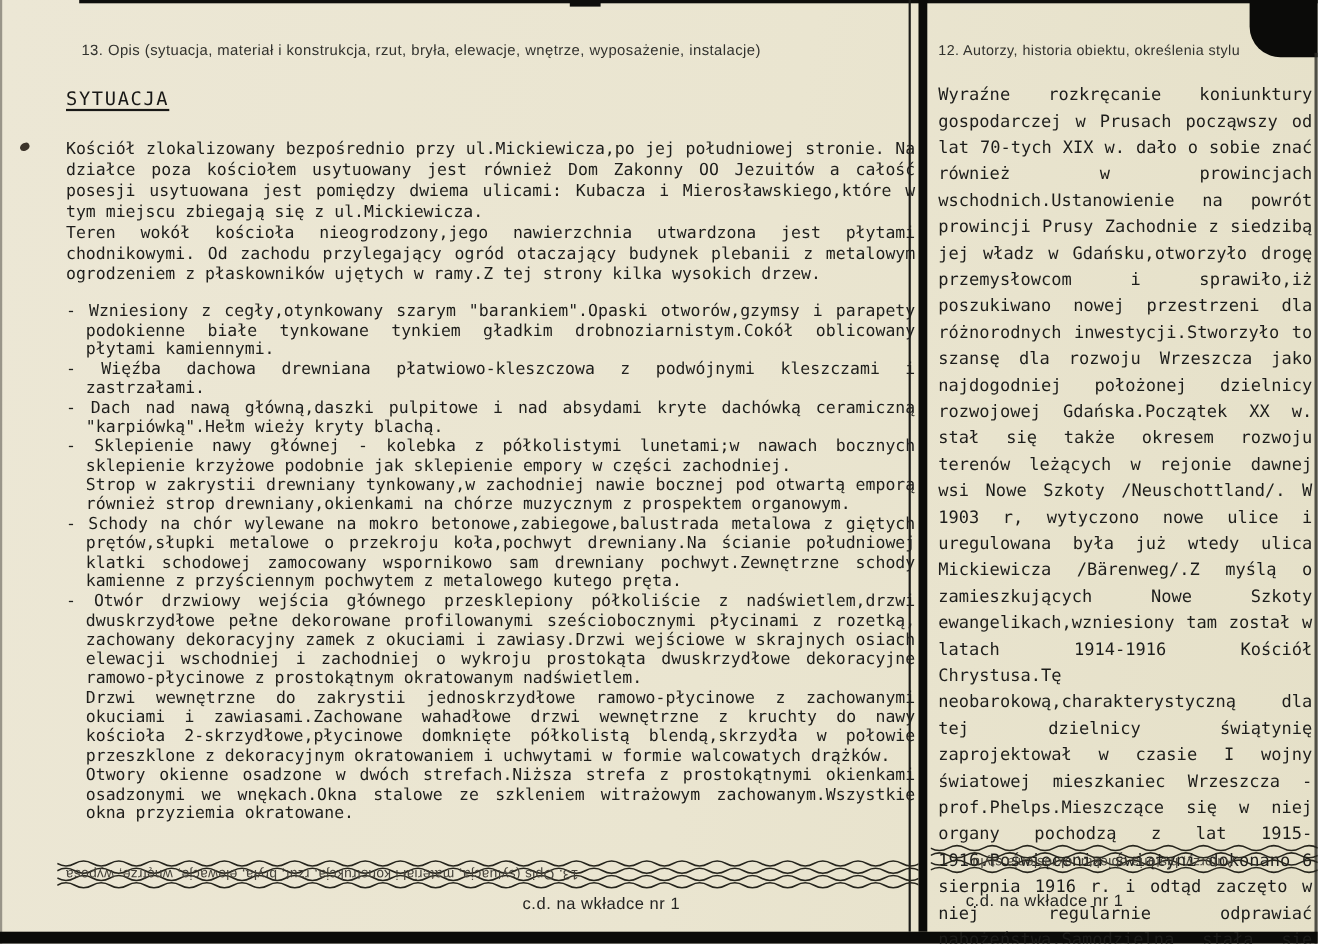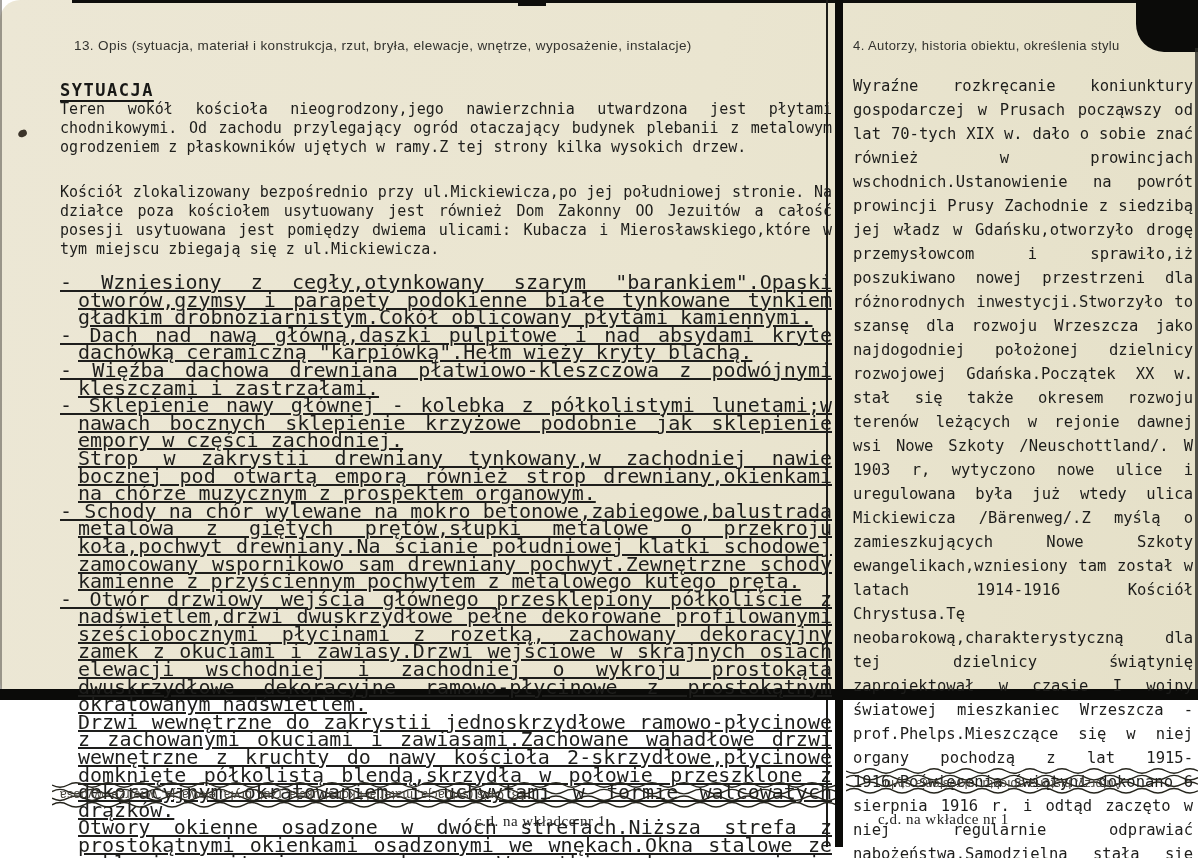--- a/index.html
+++ b/index.html
@@ -1,23 +1,22 @@
 <!DOCTYPE html>
 <html lang="pl"><head>
 <meta charset="utf-8">
 <style>
   html,body { margin:0; padding:0; }
   body { width:1198px; height:858px; overflow:hidden; }
 
   .page {
-    position:relative; width:1198px; height:700px;
+    position:relative; width:1198px; height:858px;
     background:linear-gradient(100deg,#ece7d5 0%, #eae5d0 55%, #e5e0c8 100%);
     font-family:"DejaVu Sans Mono", monospace;
     color:#1f1f1d;
-    border-radius:20px;
   }
 
   
   .top-bar    { position:absolute; left:72px; right:0; top:0; height:3px; background:#0e0e0c; }
   .top-dash   { position:absolute; left:518px; top:0; width:28px; height:6px; background:#0e0e0c; }
   .corner-blob{ position:absolute; left:1136px; top:0; width:62px; height:52px; background:#0b0b09; border-bottom-left-radius:28px; }
   .left-edge  { position:absolute; left:0; top:0; width:2px; height:100%; background:#56524a; opacity:.55; }
   .right-edge { position:absolute; right:0; top:48px; width:3px; bottom:0; background:#2b2b26; opacity:.8; }
   .bottom-bar { position:absolute; left:0; bottom:0; width:100%; height:11px; background:#0b0b09; }
   .divider-line { position:absolute; left:826px; top:0; width:2px; height:847px; background:#1c1c19; }
@@ -31,38 +30,38 @@
 
   .form-label {
     font-family:"Liberation Sans", sans-serif;
     font-size:13.5px; letter-spacing:.4px; color:#32322e;
   }
   .col-left  .form-label { margin-top:38px; padding-left:14px; }
   .col-right .form-label { margin-top:38px; font-size:13px; }
 
   .section-heading {
     display:inline-block;
-    font-weight:bold; font-size:17px; letter-spacing:1.5px;
+    font-weight:normal; font-size:17px; letter-spacing:1.5px;
     white-space:pre-wrap;
     text-decoration:underline; text-underline-offset:4px; text-decoration-thickness:2px;
     color:#181816;
   }
   .h-sytuacja  { margin-top:27px; }
   .h-material  { margin-top:15px; }
 
   .body-text {
     font-size:15px; line-height:19px; text-align:justify;
     color:#1e1e1c; margin:0;
   }
   .first-para { margin-top:26px; }
 
   .m-list { margin-top:15px; }
   .m-item {
-    font-size:20px; line-height:17.6px; text-align:justify;
-    margin:0; padding-left:18px; text-indent:-18px; color:#1e1e1c;text-decoration:underline;
+    font-size:15px; line-height:17.6px; text-align:justify;
+    margin:0; padding-left:18px; text-indent:-18px; color:#1e1e1c;
   }
   .m-item.cont { text-indent:0; }
 
   .right-para {
     margin-top:21px;
     font-size:15.5px; line-height:24px; text-align:justify;
     color:#1d1d1b;
   }
 
   
@@ -75,21 +74,21 @@
     transform:rotate(180deg);
     text-align:center; white-space:nowrap; overflow:hidden;
   }
   .band-left  { left:52px;  top:781px; width:783px; height:30px; }
   .band-right { left:846px; top:767px; width:352px; height:32px; }
   .band-left  .bleed { left:8px;  top:7px;  width:466px; }
   .band-right .bleed { left:22px; top:10px; width:270px; }
 
   .footer-note {
     position:absolute; font-size:15px; letter-spacing:.5px; color:#242422;
-    font-family:Liberation Serif, serif;
+    font-family:Liberation Sans, sans-serif;
   }
   .footer-left  { left:475px; top:813px; }
   .footer-right { left:878px; top:811px; }
 </style>
 </head>
 <body>
 
 <div class="page">
 
   <div class="top-bar"></div>
@@ -102,39 +101,39 @@
   <div class="bottom-bar"></div>
   <div class="ink-speck"></div>
 
   <div class="col-left">
     <div class="form-label">13. Opis (sytuacja, materiał i konstrukcja, rzut, bryła, elewacje, wnętrze, wyposażenie, instalacje)</div>
 
     <div>
       <span class="section-heading h-sytuacja">SYTUACJA</span>
     </div>
 
+    <p class="body-text first-para">Kościół zlokalizowany bezpośrednio przy ul.Mickiewicza,po jej południowej stronie. Na działce poza kościołem usytuowany jest również Dom Zakonny OO Jezuitów a całość posesji usytuowana jest pomiędzy dwiema ulicami: Kubacza i Mierosławskiego,które w tym miejscu zbiegają się z ul.Mickiewicza.</p>
     <p class="body-text">Teren wokół kościoła nieogrodzony,jego nawierzchnia utwardzona jest płytami chodnikowymi. Od zachodu przylegający ogród otaczający budynek plebanii z metalowym ogrodzeniem z płaskowników ujętych w ramy.Z tej strony kilka wysokich drzew.</p>
-    <p class="body-text first-para">Kościół zlokalizowany bezpośrednio przy ul.Mickiewicza,po jej południowej stronie. Na działce poza kościołem usytuowany jest również Dom Zakonny OO Jezuitów a całość posesji usytuowana jest pomiędzy dwiema ulicami: Kubacza i Mierosławskiego,które w tym miejscu zbiegają się z ul.Mickiewicza.</p>
 
 
     <div class="m-list">
       <p class="m-item">- Wzniesiony z cegły,otynkowany szarym "barankiem".Opaski otworów,gzymsy i parapety podokienne białe tynkowane tynkiem gładkim drobnoziarnistym.Cokół oblicowany płytami kamiennymi.</p>
+      <p class="m-item">- Więźba dachowa drewniana płatwiowo-kleszczowa z podwójnymi kleszczami i zastrzałami.</p>
       <p class="m-item">- Dach nad nawą główną,daszki pulpitowe i nad absydami kryte dachówką ceramiczną "karpiówką".Hełm wieży kryty blachą.</p>
-      <p class="m-item">- Więźba dachowa drewniana płatwiowo-kleszczowa z podwójnymi kleszczami i zastrzałami.</p>
       <p class="m-item">- Sklepienie nawy głównej - kolebka z półkolistymi lunetami;w nawach bocznych sklepienie krzyżowe podobnie jak sklepienie empory w części zachodniej.</p>
       <p class="m-item cont">Strop w zakrystii drewniany tynkowany,w zachodniej nawie bocznej pod otwartą emporą również strop drewniany,okienkami na chórze muzycznym z prospektem organowym.</p>
       <p class="m-item">- Schody na chór wylewane na mokro betonowe,zabiegowe,balustrada metalowa z giętych prętów,słupki metalowe o przekroju koła,pochwyt drewniany.Na ścianie południowej klatki schodowej zamocowany wspornikowo sam drewniany pochwyt.Zewnętrzne schody kamienne z przyściennym pochwytem z metalowego kutego pręta.</p>
       <p class="m-item">- Otwór drzwiowy wejścia głównego przesklepiony półkoliście z nadświetlem,drzwi dwuskrzydłowe pełne dekorowane profilowanymi sześciobocznymi płycinami z rozetką, zachowany dekoracyjny zamek z okuciami i zawiasy.Drzwi wejściowe w skrajnych osiach elewacji wschodniej i zachodniej o wykroju prostokąta dwuskrzydłowe dekoracyjne ramowo-płycinowe z prostokątnym okratowanym nadświetlem.</p>
       <p class="m-item cont">Drzwi wewnętrzne do zakrystii jednoskrzydłowe ramowo-płycinowe z zachowanymi okuciami i zawiasami.Zachowane wahadłowe drzwi wewnętrzne z kruchty do nawy kościoła 2-skrzydłowe,płycinowe domknięte półkolistą blendą,skrzydła w połowie przeszklone z dekoracyjnym okratowaniem i uchwytami w formie walcowatych drążków.</p>
       <p class="m-item cont">Otwory okienne osadzone w dwóch strefach.Niższa strefa z prostokątnymi okienkami osadzonymi we wnękach.Okna stalowe ze szkleniem witrażowym zachowanym.Wszystkie okna przyziemia okratowane.</p>
     </div>
   </div>
 
   <div class="col-right">
-    <div class="form-label">4. Autorzy, historia obiektu, określenia stylu</div>
+    <div class="form-label">12. Autorzy, historia obiektu, określenia stylu</div>
     <p class="right-para">Wyraźne rozkręcanie koniunktury gospodarczej w Prusach począwszy od lat 70-tych XIX w. dało o sobie znać również w prowincjach wschodnich.Ustanowienie na powrót prowincji Prusy Zachodnie z siedzibą jej władz w Gdańsku,otworzyło drogę przemysłowcom i sprawiło,iż poszukiwano nowej przestrzeni dla różnorodnych inwestycji.Stworzyło to szansę dla rozwoju Wrzeszcza jako najdogodniej położonej dzielnicy rozwojowej Gdańska.Początek XX w. stał się także okresem rozwoju terenów leżących w rejonie dawnej wsi Nowe Szkoty /Neuschottland/. W 1903 r, wytyczono nowe ulice i uregulowana była już wtedy ulica Mickiewicza /Bärenweg/.Z myślą o zamieszkujących Nowe Szkoty ewangelikach,wzniesiony tam został w latach 1914-1916 Kościół Chrystusa.Tę neobarokową,charakterystyczną dla tej dzielnicy świątynię zaprojektował w czasie I wojny światowej mieszkaniec Wrzeszcza - prof.Phelps.Mieszczące się w niej organy pochodzą z lat 1915-1916.Poświęcenia świątyni dokonano 6 sierpnia 1916 r. i odtąd zaczęto w niej regularnie odprawiać nabożeństwa.Samodzielną stała się "parafia Chrystusowa" po wydzieleniu tej części Wrzeszcza z "parafii Lutra" /obecnie kościół garnizonowy św.Piotra i Pawła przy ul.Sobótki we Wrzeszczu/ w roku 1917.Tutejsza gmina ewangelicka wydawała przed II wojną światową własny</p>
   </div>
 
   <div class="band band-left">
     <svg class="squiggle" width="783" height="30">
         <path d="M0 4 q8 4.5 16 0 q8 -4.5 16 0 q8 4.5 16 0 q8 -4.5 16 0 q8 4.5 16 0 q8 -4.5 16 0 q8 4.5 16 0 q8 -4.5 16 0 q8 4.5 16 0 q8 -4.5 16 0 q8 4.5 16 0 q8 -4.5 16 0 q8 4.5 16 0 q8 -4.5 16 0 q8 4.5 16 0 q8 -4.5 16 0 q8 4.5 16 0 q8 -4.5 16 0 q8 4.5 16 0 q8 -4.5 16 0 q8 4.5 16 0 q8 -4.5 16 0 q8 4.5 16 0 q8 -4.5 16 0 q8 4.5 16 0 q8 -4.5 16 0 q8 4.5 16 0 q8 -4.5 16 0 q8 4.5 16 0 q8 -4.5 16 0 q8 4.5 16 0 q8 -4.5 16 0 q8 4.5 16 0 q8 -4.5 16 0 q8 4.5 16 0 q8 -4.5 16 0 q8 4.5 16 0 q8 -4.5 16 0 q8 4.5 16 0 q8 -4.5 16 0 q8 4.5 16 0 q8 -4.5 16 0 q8 4.5 16 0 q8 -4.5 16 0 q8 4.5 16 0 q8 -4.5 16 0 q8 4.5 16 0 q8 -4.5 16 0 q8 4.5 16 0" fill="none" stroke="#26251d" stroke-width="1.4"></path>
         <path d="M0 10.6 q8 -4.5 16 0 q8 4.5 16 0 q8 -4.5 16 0 q8 4.5 16 0 q8 -4.5 16 0 q8 4.5 16 0 q8 -4.5 16 0 q8 4.5 16 0 q8 -4.5 16 0 q8 4.5 16 0 q8 -4.5 16 0 q8 4.5 16 0 q8 -4.5 16 0 q8 4.5 16 0 q8 -4.5 16 0 q8 4.5 16 0 q8 -4.5 16 0 q8 4.5 16 0 q8 -4.5 16 0 q8 4.5 16 0 q8 -4.5 16 0 q8 4.5 16 0 q8 -4.5 16 0 q8 4.5 16 0 q8 -4.5 16 0 q8 4.5 16 0 q8 -4.5 16 0 q8 4.5 16 0 q8 -4.5 16 0 q8 4.5 16 0 q8 -4.5 16 0 q8 4.5 16 0 q8 -4.5 16 0 q8 4.5 16 0 q8 -4.5 16 0 q8 4.5 16 0 q8 -4.5 16 0 q8 4.5 16 0 q8 -4.5 16 0 q8 4.5 16 0 q8 -4.5 16 0 q8 4.5 16 0 q8 -4.5 16 0 q8 4.5 16 0 q8 -4.5 16 0 q8 4.5 16 0 q8 -4.5 16 0 q8 4.5 16 0 q8 -4.5 16 0" fill="none" stroke="#26251d" stroke-width="1.4"></path>
         <path d="M0 17.2 q8 4.5 16 0 q8 -4.5 16 0 q8 4.5 16 0 q8 -4.5 16 0 q8 4.5 16 0 q8 -4.5 16 0 q8 4.5 16 0 q8 -4.5 16 0 q8 4.5 16 0 q8 -4.5 16 0 q8 4.5 16 0 q8 -4.5 16 0 q8 4.5 16 0 q8 -4.5 16 0 q8 4.5 16 0 q8 -4.5 16 0 q8 4.5 16 0 q8 -4.5 16 0 q8 4.5 16 0 q8 -4.5 16 0 q8 4.5 16 0 q8 -4.5 16 0 q8 4.5 16 0 q8 -4.5 16 0 q8 4.5 16 0 q8 -4.5 16 0 q8 4.5 16 0 q8 -4.5 16 0 q8 4.5 16 0 q8 -4.5 16 0 q8 4.5 16 0 q8 -4.5 16 0 q8 4.5 16 0 q8 -4.5 16 0 q8 4.5 16 0 q8 -4.5 16 0 q8 4.5 16 0 q8 -4.5 16 0 q8 4.5 16 0 q8 -4.5 16 0 q8 4.5 16 0 q8 -4.5 16 0 q8 4.5 16 0 q8 -4.5 16 0 q8 4.5 16 0 q8 -4.5 16 0 q8 4.5 16 0 q8 -4.5 16 0 q8 4.5 16 0" fill="none" stroke="#26251d" stroke-width="1.4"></path>
         <path d="M0 23.799999999999997 q8 -4.5 16 0 q8 4.5 16 0 q8 -4.5 16 0 q8 4.5 16 0 q8 -4.5 16 0 q8 4.5 16 0 q8 -4.5 16 0 q8 4.5 16 0 q8 -4.5 16 0 q8 4.5 16 0 q8 -4.5 16 0 q8 4.5 16 0 q8 -4.5 16 0 q8 4.5 16 0 q8 -4.5 16 0 q8 4.5 16 0 q8 -4.5 16 0 q8 4.5 16 0 q8 -4.5 16 0 q8 4.5 16 0 q8 -4.5 16 0 q8 4.5 16 0 q8 -4.5 16 0 q8 4.5 16 0 q8 -4.5 16 0 q8 4.5 16 0 q8 -4.5 16 0 q8 4.5 16 0 q8 -4.5 16 0 q8 4.5 16 0 q8 -4.5 16 0 q8 4.5 16 0 q8 -4.5 16 0 q8 4.5 16 0 q8 -4.5 16 0 q8 4.5 16 0 q8 -4.5 16 0 q8 4.5 16 0 q8 -4.5 16 0 q8 4.5 16 0 q8 -4.5 16 0 q8 4.5 16 0 q8 -4.5 16 0 q8 4.5 16 0 q8 -4.5 16 0 q8 4.5 16 0 q8 -4.5 16 0 q8 4.5 16 0 q8 -4.5 16 0" fill="none" stroke="#26251d" stroke-width="1.4"></path>
       </svg>

